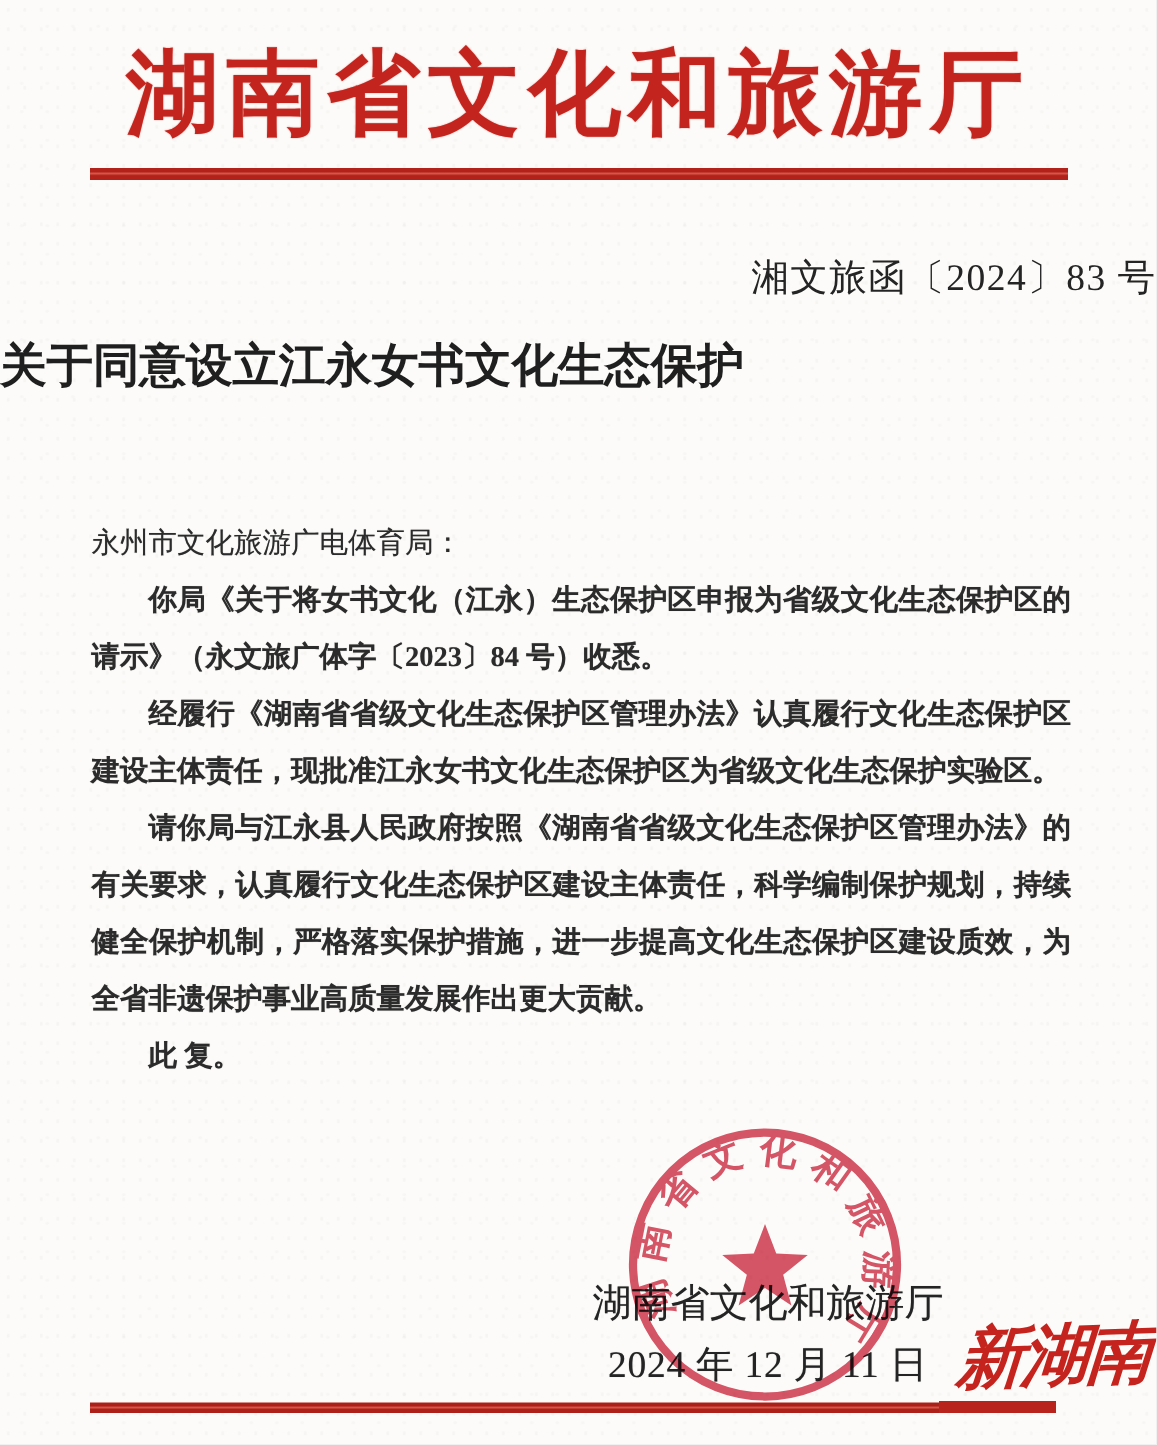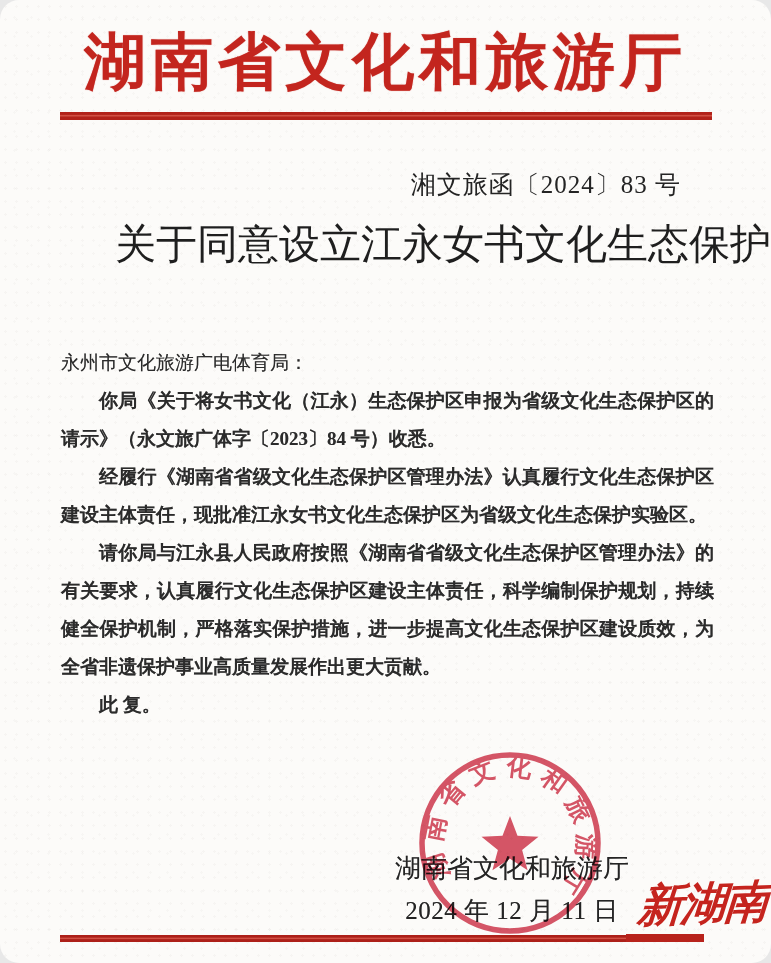--- a/index.html
+++ b/index.html
@@ -11,21 +11,20 @@
     margin: 0 auto;
     background: #fcfbf9;
     background-image:
       radial-gradient(rgba(120,110,100,0.045) 1px, transparent 1.2px),
       radial-gradient(rgba(120,110,100,0.035) 1px, transparent 1.2px);
     background-size: 11px 13px, 17px 19px;
     background-position: 0 0, 6px 8px;
     overflow: hidden;
     font-family: "Liberation Serif", "DejaVu Serif", serif;
     color: #2b2b2b;
-    border-radius: 19px;
   }
   .letterhead {
     position: absolute;
     top: 20px; left: 0; right: 0;
     text-align: center;
     font-size: 62px;
     font-weight: 700;
     letter-spacing: 5px;
     color: #c3251e;
     text-shadow: 0 0 1px rgba(195,37,30,0.6);
@@ -34,31 +33,30 @@
   .top-rule {
     position: absolute;
     top: 112px; left: 60px;
     width: 652px; height: 8px;
     background: linear-gradient(to bottom, #b2221a 0%, #b2221a 30%, #d6574a 46%, #b2221a 64%, #b2221a 100%);
   }
   .doc-number {
     position: absolute;
     top: 168px; left: 0; right: 0;
     text-align: right;
-    padding-right: 90px;
     font-size: 25px;
     letter-spacing: 1px;
     color: #242424;
   }
   .doc-title {
     position: absolute;
     top: 222px; left: 0; right: 0;
-    text-align: right;
-    font-size: 41px;
-    font-weight: 400;
+    text-align: left;
+    font-size: 31px;
+    font-weight: 700;
     line-height: 44px;
     color: #1f1f1f;
   }
   .doc-body {
     position: absolute;
     top: 344px; left: 61px;
     width: 653px;
     font-size: 19px;
     line-height: 38px;
     text-align: justify;

